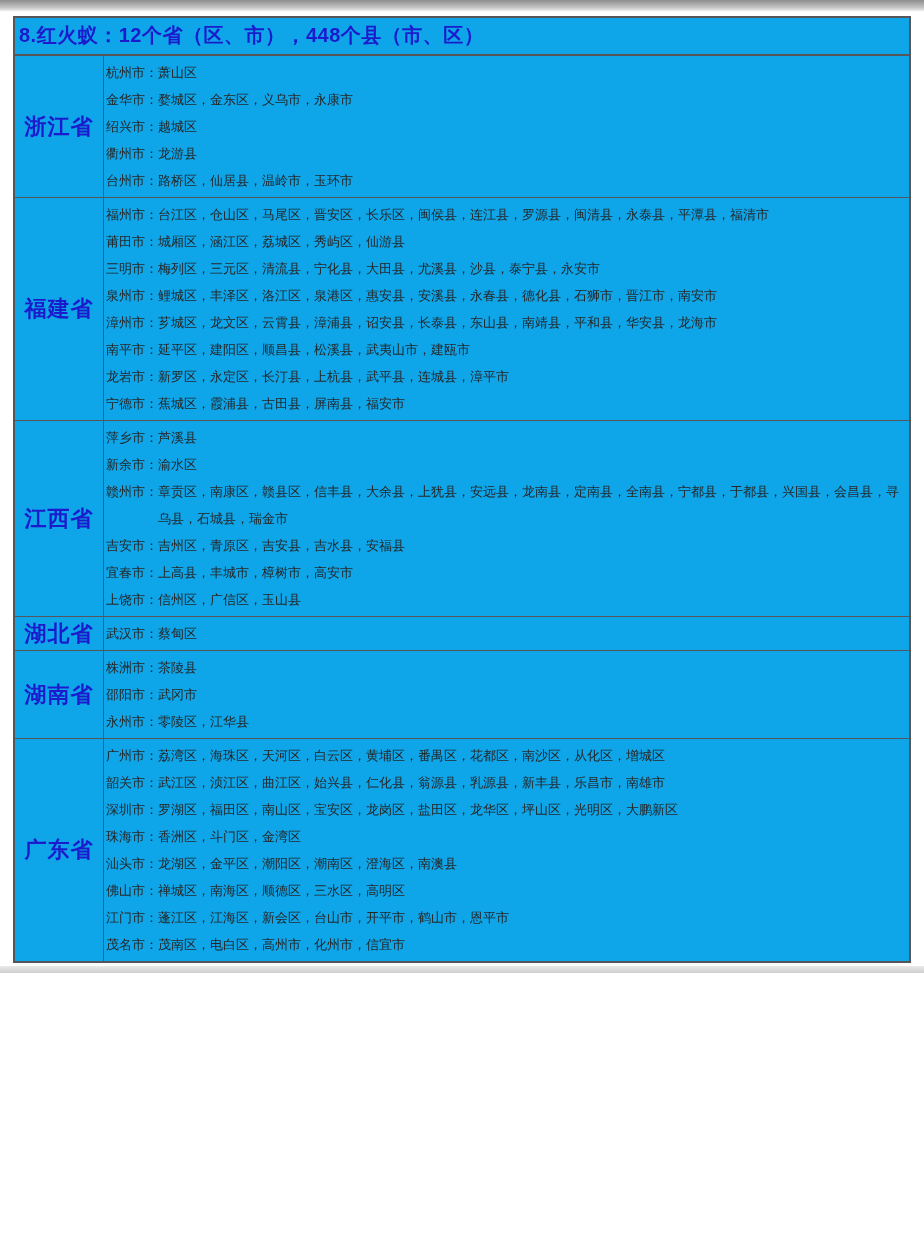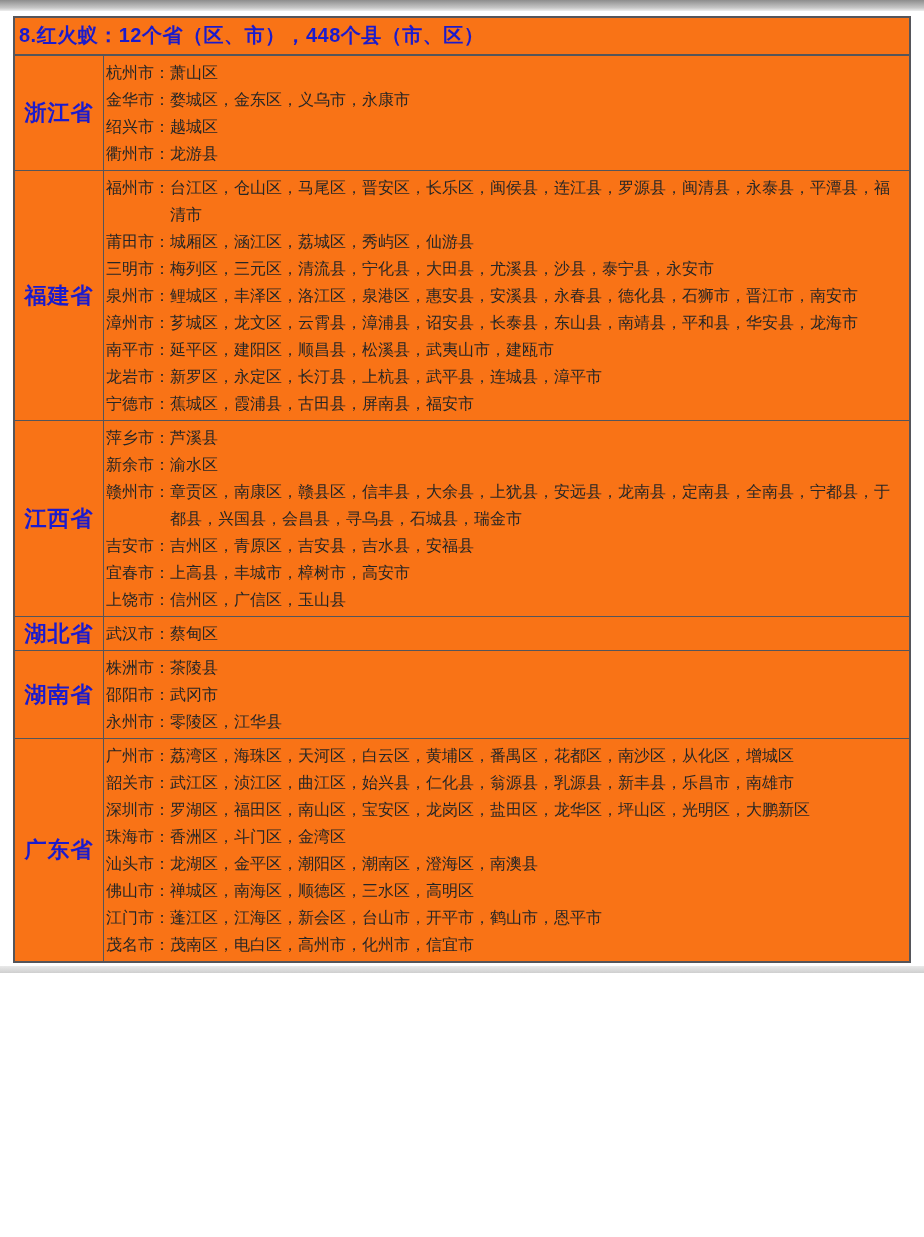--- a/index.html
+++ b/index.html
@@ -18,21 +18,21 @@
     width:924px;height:11px;
     background:linear-gradient(180deg,#8d8d8d 0%,#c6c6c6 70%,#eeeeee 100%);
   }
   .photo-edge-bottom{
     width:924px;height:7px;margin-top:3px;
     background:linear-gradient(180deg,#e9e9e9 0%,#cfcfcf 100%);
   }
   .doc-table{
     margin:5px 13px 0 13px;
     border:2px solid var(--border);
-    background:#f97316;
+    background:#0ea5e9;
   }
   .title-row{
     padding:4px 6px 6px 4px;
     border-bottom:2px solid var(--border);
     color:var(--accent);
     font-size:20px;
     font-weight:bold;
     letter-spacing:.5px;
     line-height:26px;
   }
@@ -48,21 +48,21 @@
     display:flex;align-items:center;justify-content:center;
     color:var(--accent);
     font-weight:bold;
     font-size:22px;
     letter-spacing:1px;
   }
   .cities-cell{
     flex:1;
     padding:3px 6px 3px 2px;
     color:var(--body-text);
-    font-size:16px;
+    font-size:13px;
     line-height:27px;
   }
   .city-line{
     padding-left:4em;
     text-indent:-4em;
   }
 </style>
 </head>
 <body>
 
@@ -71,20 +71,21 @@
 <div class="doc-table">
   <div class="title-row">8.红火蚁：12个省（区、市），448个县（市、区）</div>
   <div>
   <div class="province-row">
     <div class="province-cell">浙江省</div>
     <div class="cities-cell">
           <div class="city-line">杭州市：萧山区</div>
           <div class="city-line">金华市：婺城区，金东区，义乌市，永康市</div>
           <div class="city-line">绍兴市：越城区</div>
           <div class="city-line">衢州市：龙游县</div>
+          <div class="city-line">台州市：路桥区，仙居县，温岭市，玉环市</div>
         </div>
   </div>
 
   <div class="province-row">
     <div class="province-cell">福建省</div>
     <div class="cities-cell">
           <div class="city-line">福州市：台江区，仓山区，马尾区，晋安区，长乐区，闽侯县，连江县，罗源县，闽清县，永泰县，平潭县，福清市</div>
           <div class="city-line">莆田市：城厢区，涵江区，荔城区，秀屿区，仙游县</div>
           <div class="city-line">三明市：梅列区，三元区，清流县，宁化县，大田县，尤溪县，沙县，泰宁县，永安市</div>
           <div class="city-line">泉州市：鲤城区，丰泽区，洛江区，泉港区，惠安县，安溪县，永春县，德化县，石狮市，晋江市，南安市</div>

